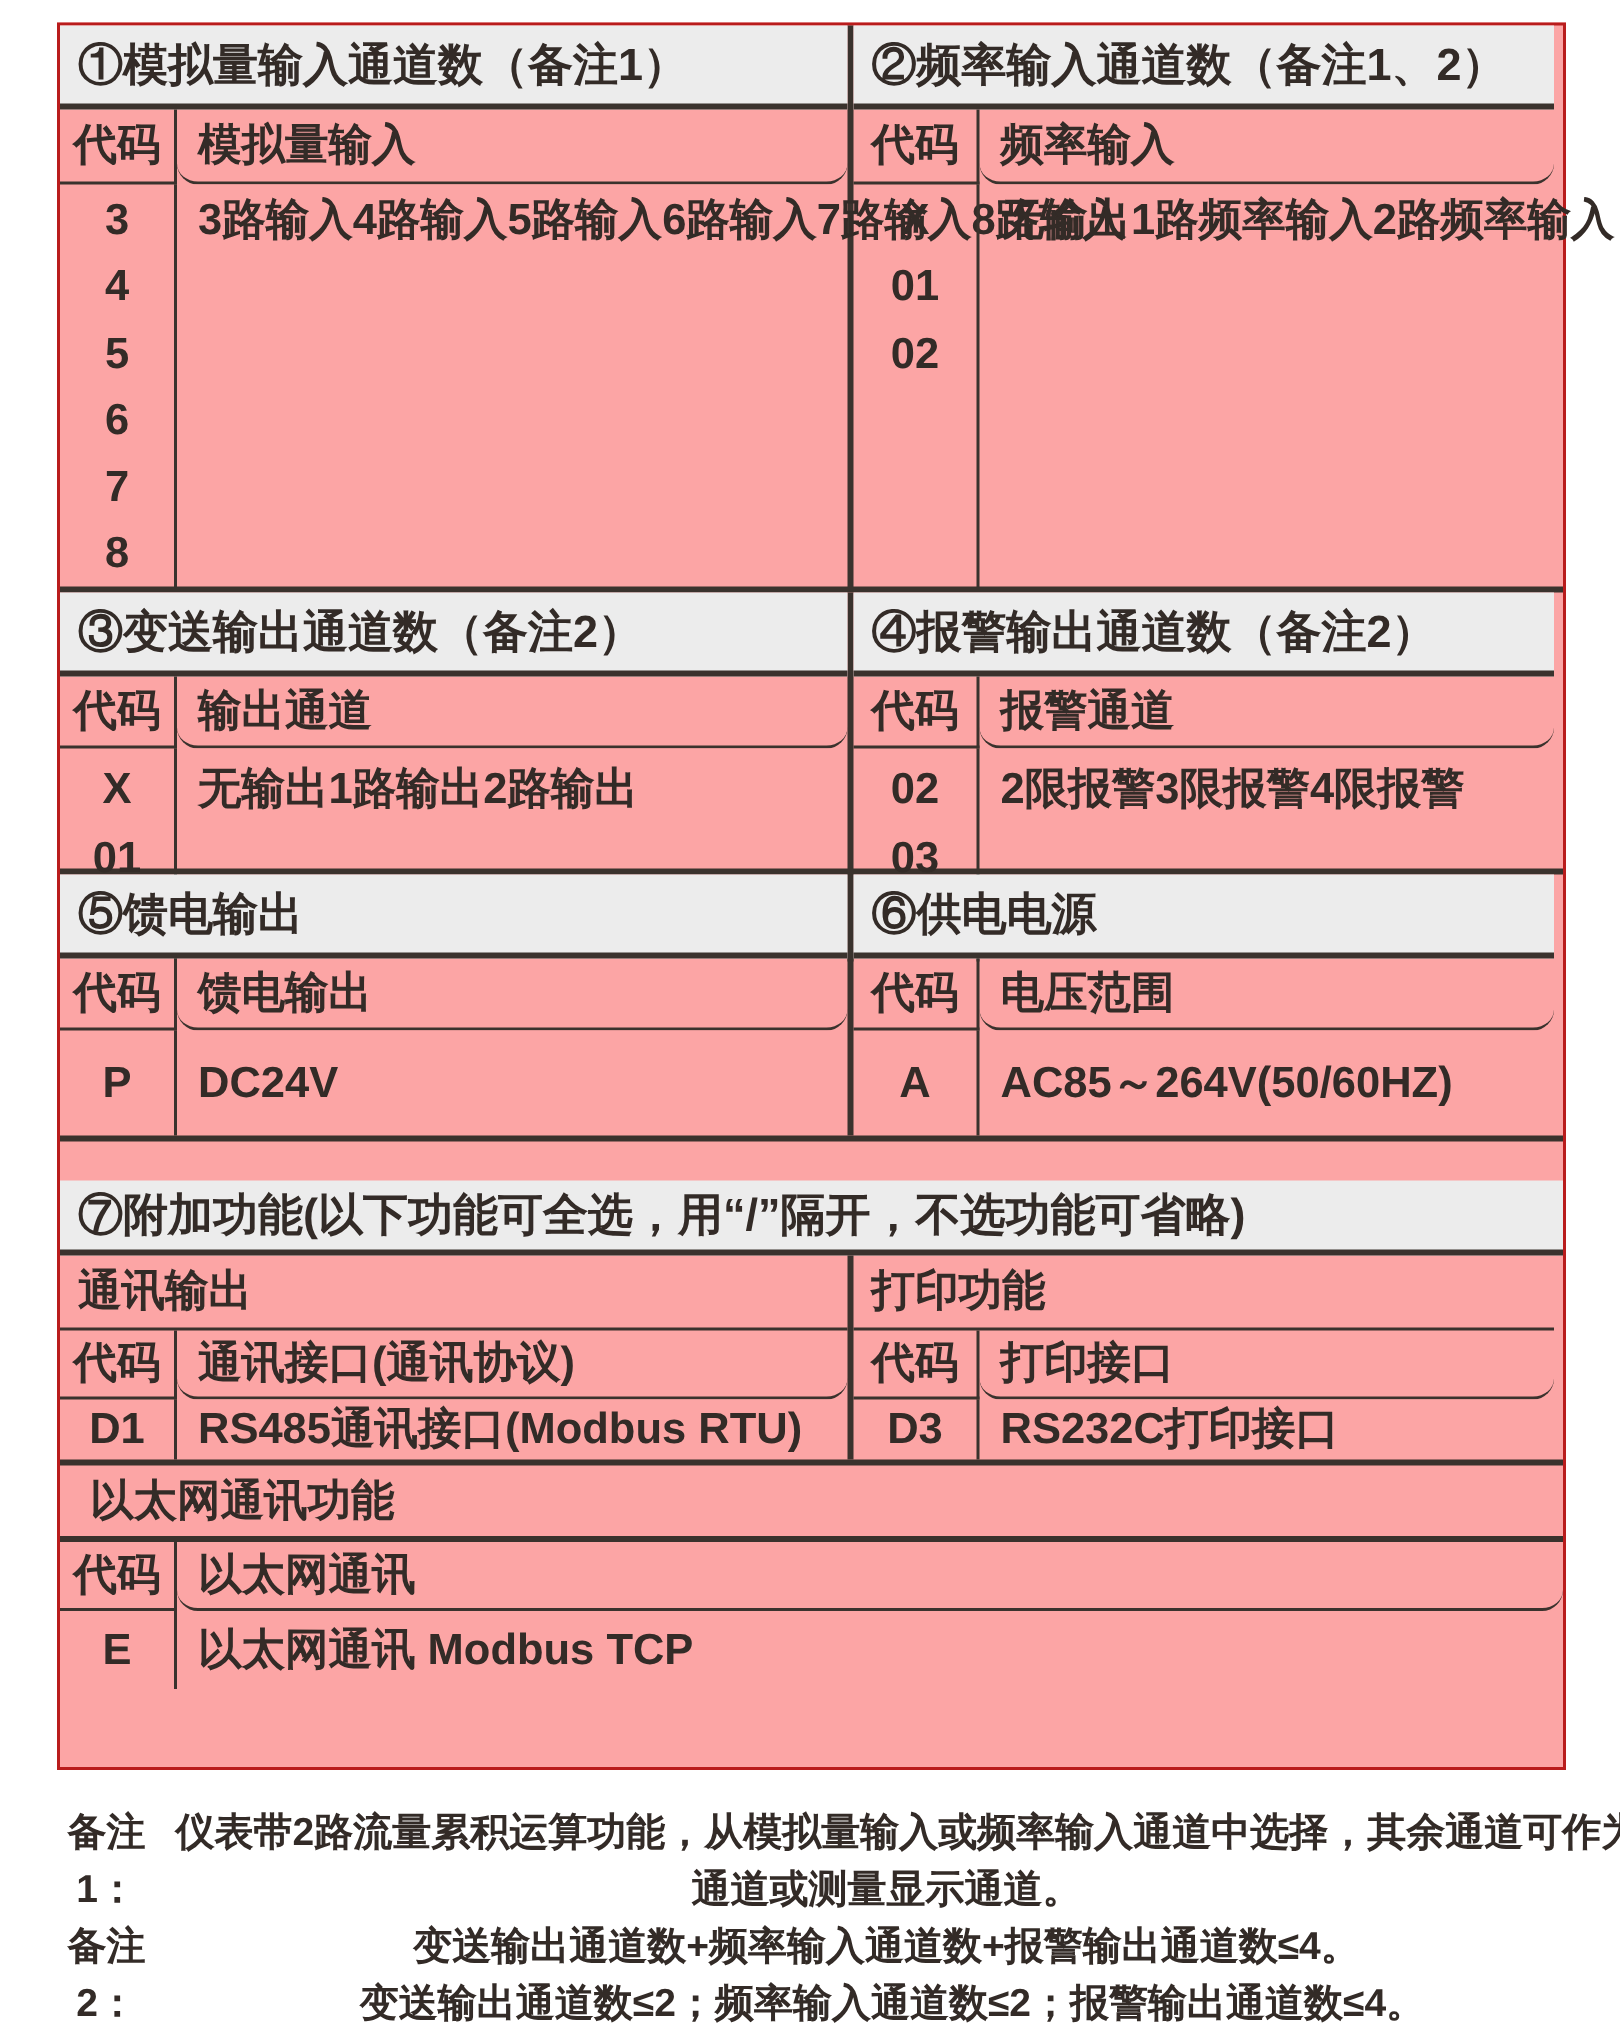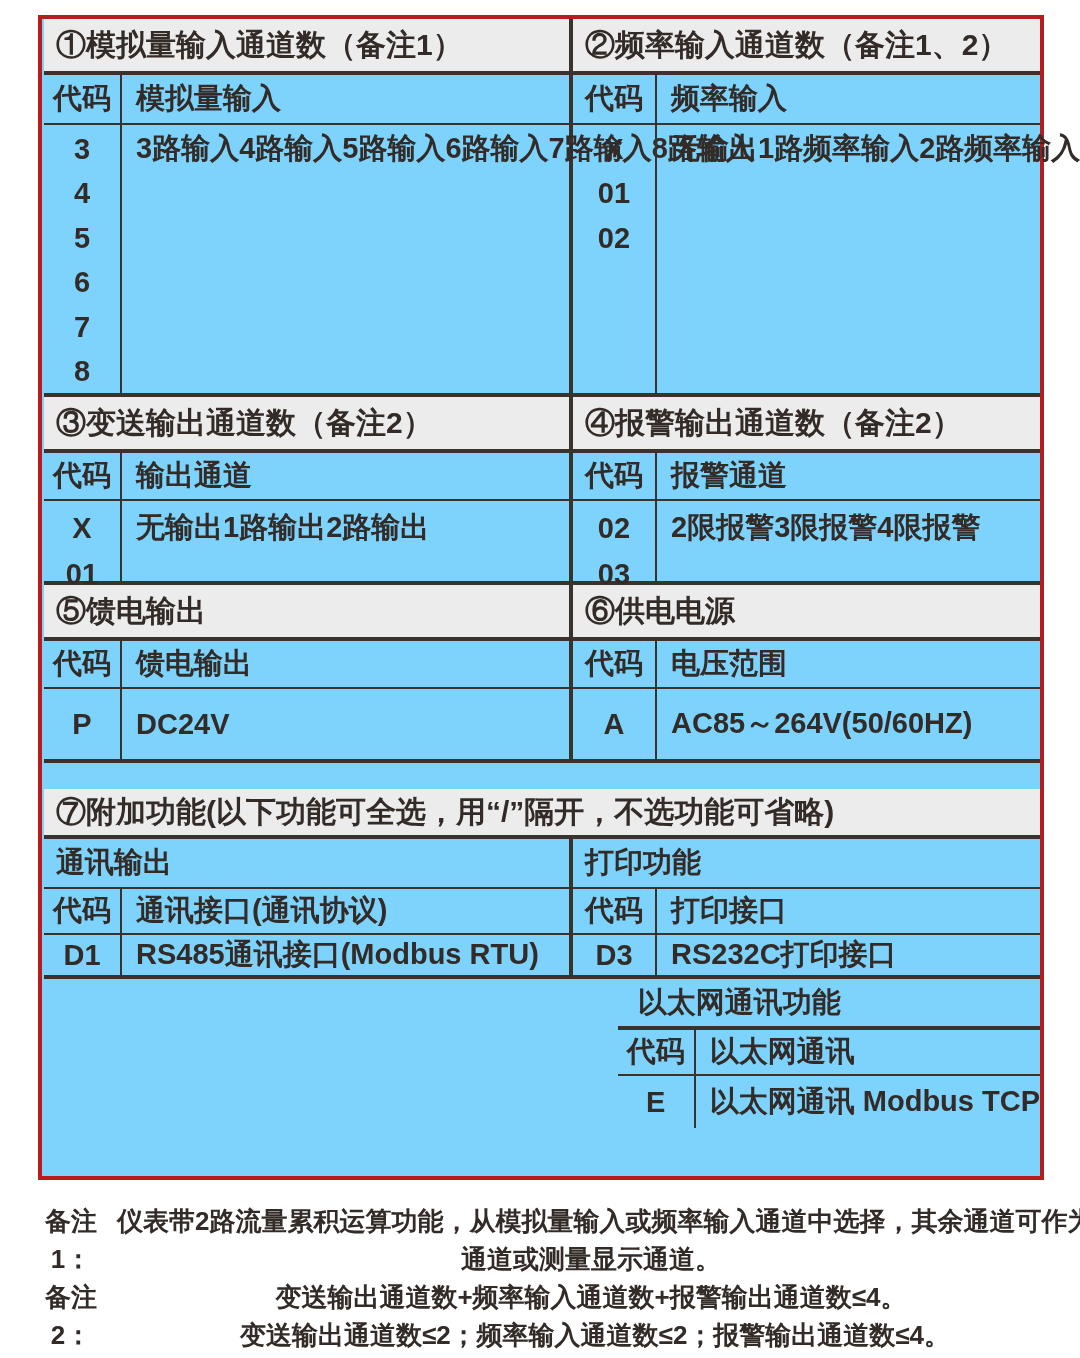--- a/index.html
+++ b/index.html
@@ -4,35 +4,35 @@
 <style>
   * { margin:0; padding:0; box-sizing:border-box; }
   html,body { background:#ffffff; }
   .page {
     position:relative; width:1080px; height:1358px; background:#ffffff;
     font-family:"Liberation Sans", sans-serif; font-weight:700; color:#332B27;
     overflow:hidden;
   }
   .spec-table {
     position:absolute; left:38px; top:15px; width:1006px; height:1165px;
-    border:4px solid #b91c1c; display:flex; flex-direction:column; background:#7dd3fc;align-items:flex-end;
+    border:2px solid #b91c1c; display:flex; flex-direction:column; background:#fca5a5;
   }
   .band { border-bottom:4px solid #3A322D; }
   .band-cols { display:grid; grid-template-columns:529px 467px; }
   .half { display:flex; flex-direction:column; min-width:0; }
   .half-l { border-right:4px solid #3A322D; }
   .sec-header {
     background:#ECECEC; border-bottom:4px solid #3A322D;
     display:flex; align-items:center; padding-left:12px; font-size:30px; white-space:nowrap;
   }
   .cgrid { display:grid; grid-template-columns:78px 1fr; }
   .half-r .cgrid, .w-r.cgrid { grid-template-columns:84px 1fr; }
   .cols > div { border-bottom:2px solid #3A322D; }
   .c-code { border-right:2px solid #3A322D; display:flex; align-items:center; justify-content:center; font-size:29px; }
-  .c-desc { display:flex; align-items:center; padding-left:14px; font-size:29px; white-space:nowrap; }
+  .c-desc { display:flex; align-items:center; padding-left:14px; font-size:29px; white-space:nowrap;border-radius:14px; }
   .tbody { flex:1; min-height:0; }
   .codes { border-right:2px solid #3A322D; display:flex; flex-direction:column; align-items:stretch; }
   .descs { display:flex; flex-direction:row; padding-left:14px; min-width:0; }
   .line { display:flex; align-items:center; font-size:29px; white-space:nowrap; }
   .codes .line { justify-content:center; }
 
   
   .band-1 { height:378px; }
   .band-1 .sec-header { height:56px; }
   .band-1 .cols { height:50px; }

